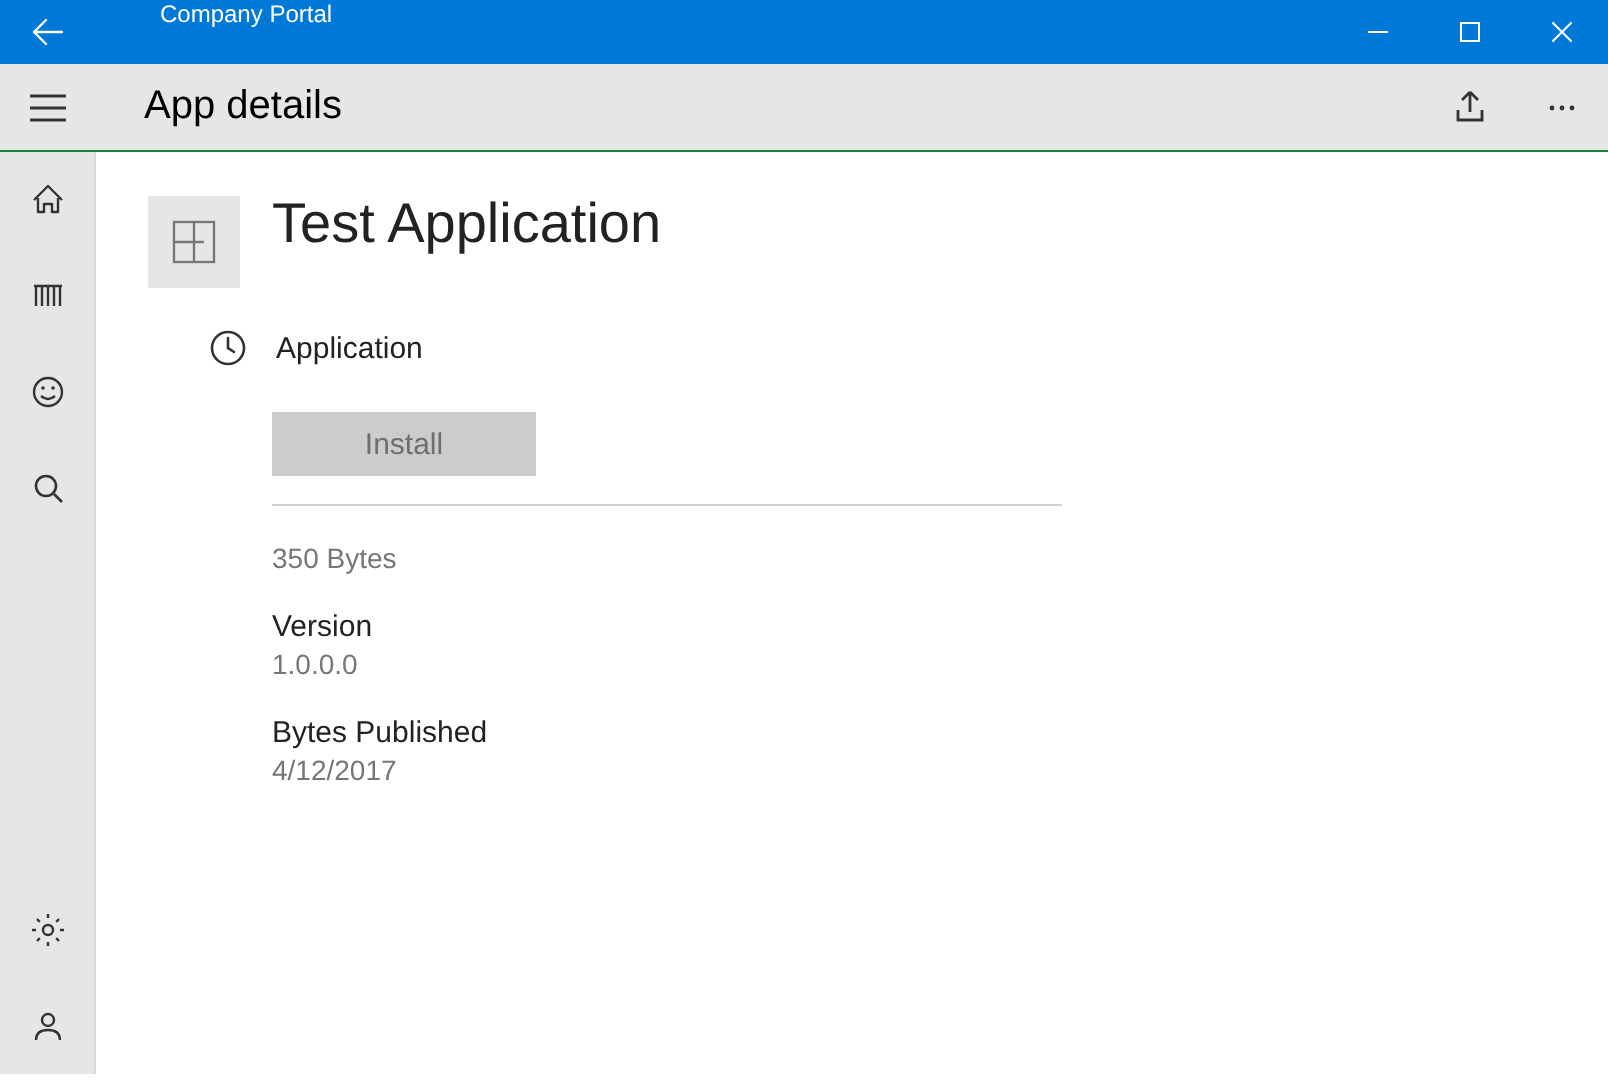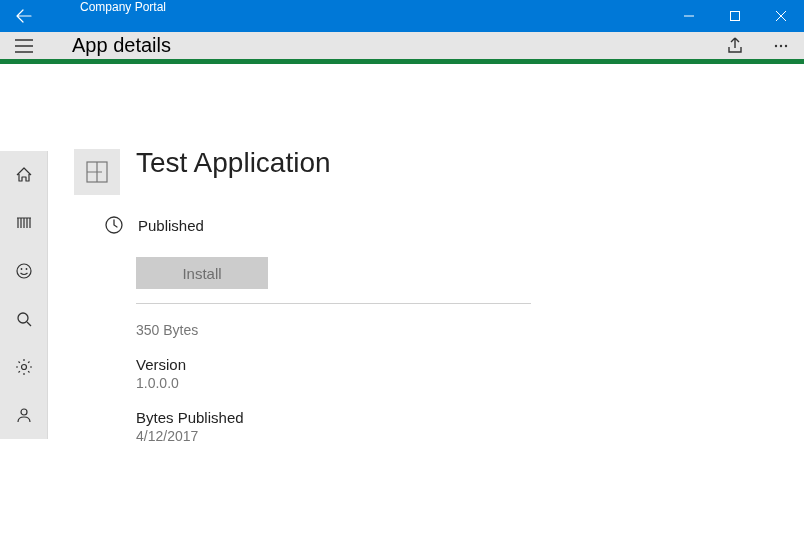--- a/index.html
+++ b/index.html
@@ -14,37 +14,37 @@
     cursor: pointer;
   }
   .titlebar .title { font-size: 12px; padding-left: 32px; }
   .titlebar .spacer { flex: 1; }
   .titlebar .winbtn {
     width: 46px; height: 32px; display: flex; align-items: center; justify-content: center;
     cursor: pointer;
   }
 
   .headerbar {
-    height: 32px; background: #e6e6e6; display: flex; align-items: center;
-    border-bottom: 5px solid #15803d;
+    height: 44px; background: #e6e6e6; display: flex; align-items: center;
+    border-bottom: 1px solid #15803d;
   }
   .headerbar .hamburger {
     width: 48px; height: 48px; display: flex; align-items: center; justify-content: center;
     cursor: pointer;
   }
   .headerbar .heading {
     font-size: 20px; font-weight: 400; color: #000; padding-left: 24px;
   }
   .headerbar .spacer { flex: 1; }
   .headerbar .iconbtn {
     width: 46px; height: 48px; display: flex; align-items: center; justify-content: center;
     cursor: pointer; color: #555;
   }
 
-  .body { display: flex; height: calc(541px - 32px - 48px); align-items: center; }
+  .body { display: flex; height: calc(541px - 32px - 48px); }
 
   .sidebar {
     width: 48px; background: #e6e6e6; display: flex; flex-direction: column;
     border-right: 1px solid #d9d9d9;
   }
   .sidebar .sicon {
     width: 48px; height: 48px; display: flex; align-items: center; justify-content: center;
     cursor: pointer; color: #333;
   }
   .sidebar .gap { flex: 1; }
@@ -179,21 +179,21 @@
     <div class="appinfo">
       <div class="appname">Test Application</div>
 
       <div class="statusrow">
         <span class="clock">
           <svg width="20" height="20" viewBox="0 0 20 20">
               <circle cx="10" cy="10" r="8" stroke="#333" stroke-width="1.3" fill="none"></circle>
               <path d="M10 5 v5 l3 2" stroke="#333" stroke-width="1.3" fill="none" stroke-linecap="round"></path>
             </svg>
         </span>
-        <span class="statustext">Published</span>
+        <span class="statustext">Application</span>
       </div>
 
       <button class="installbtn" disabled="">Install</button>
 
       <hr class="divider">
 
       <div class="field">
         <div class="value">350 Bytes</div>
       </div>
       <div class="field">

